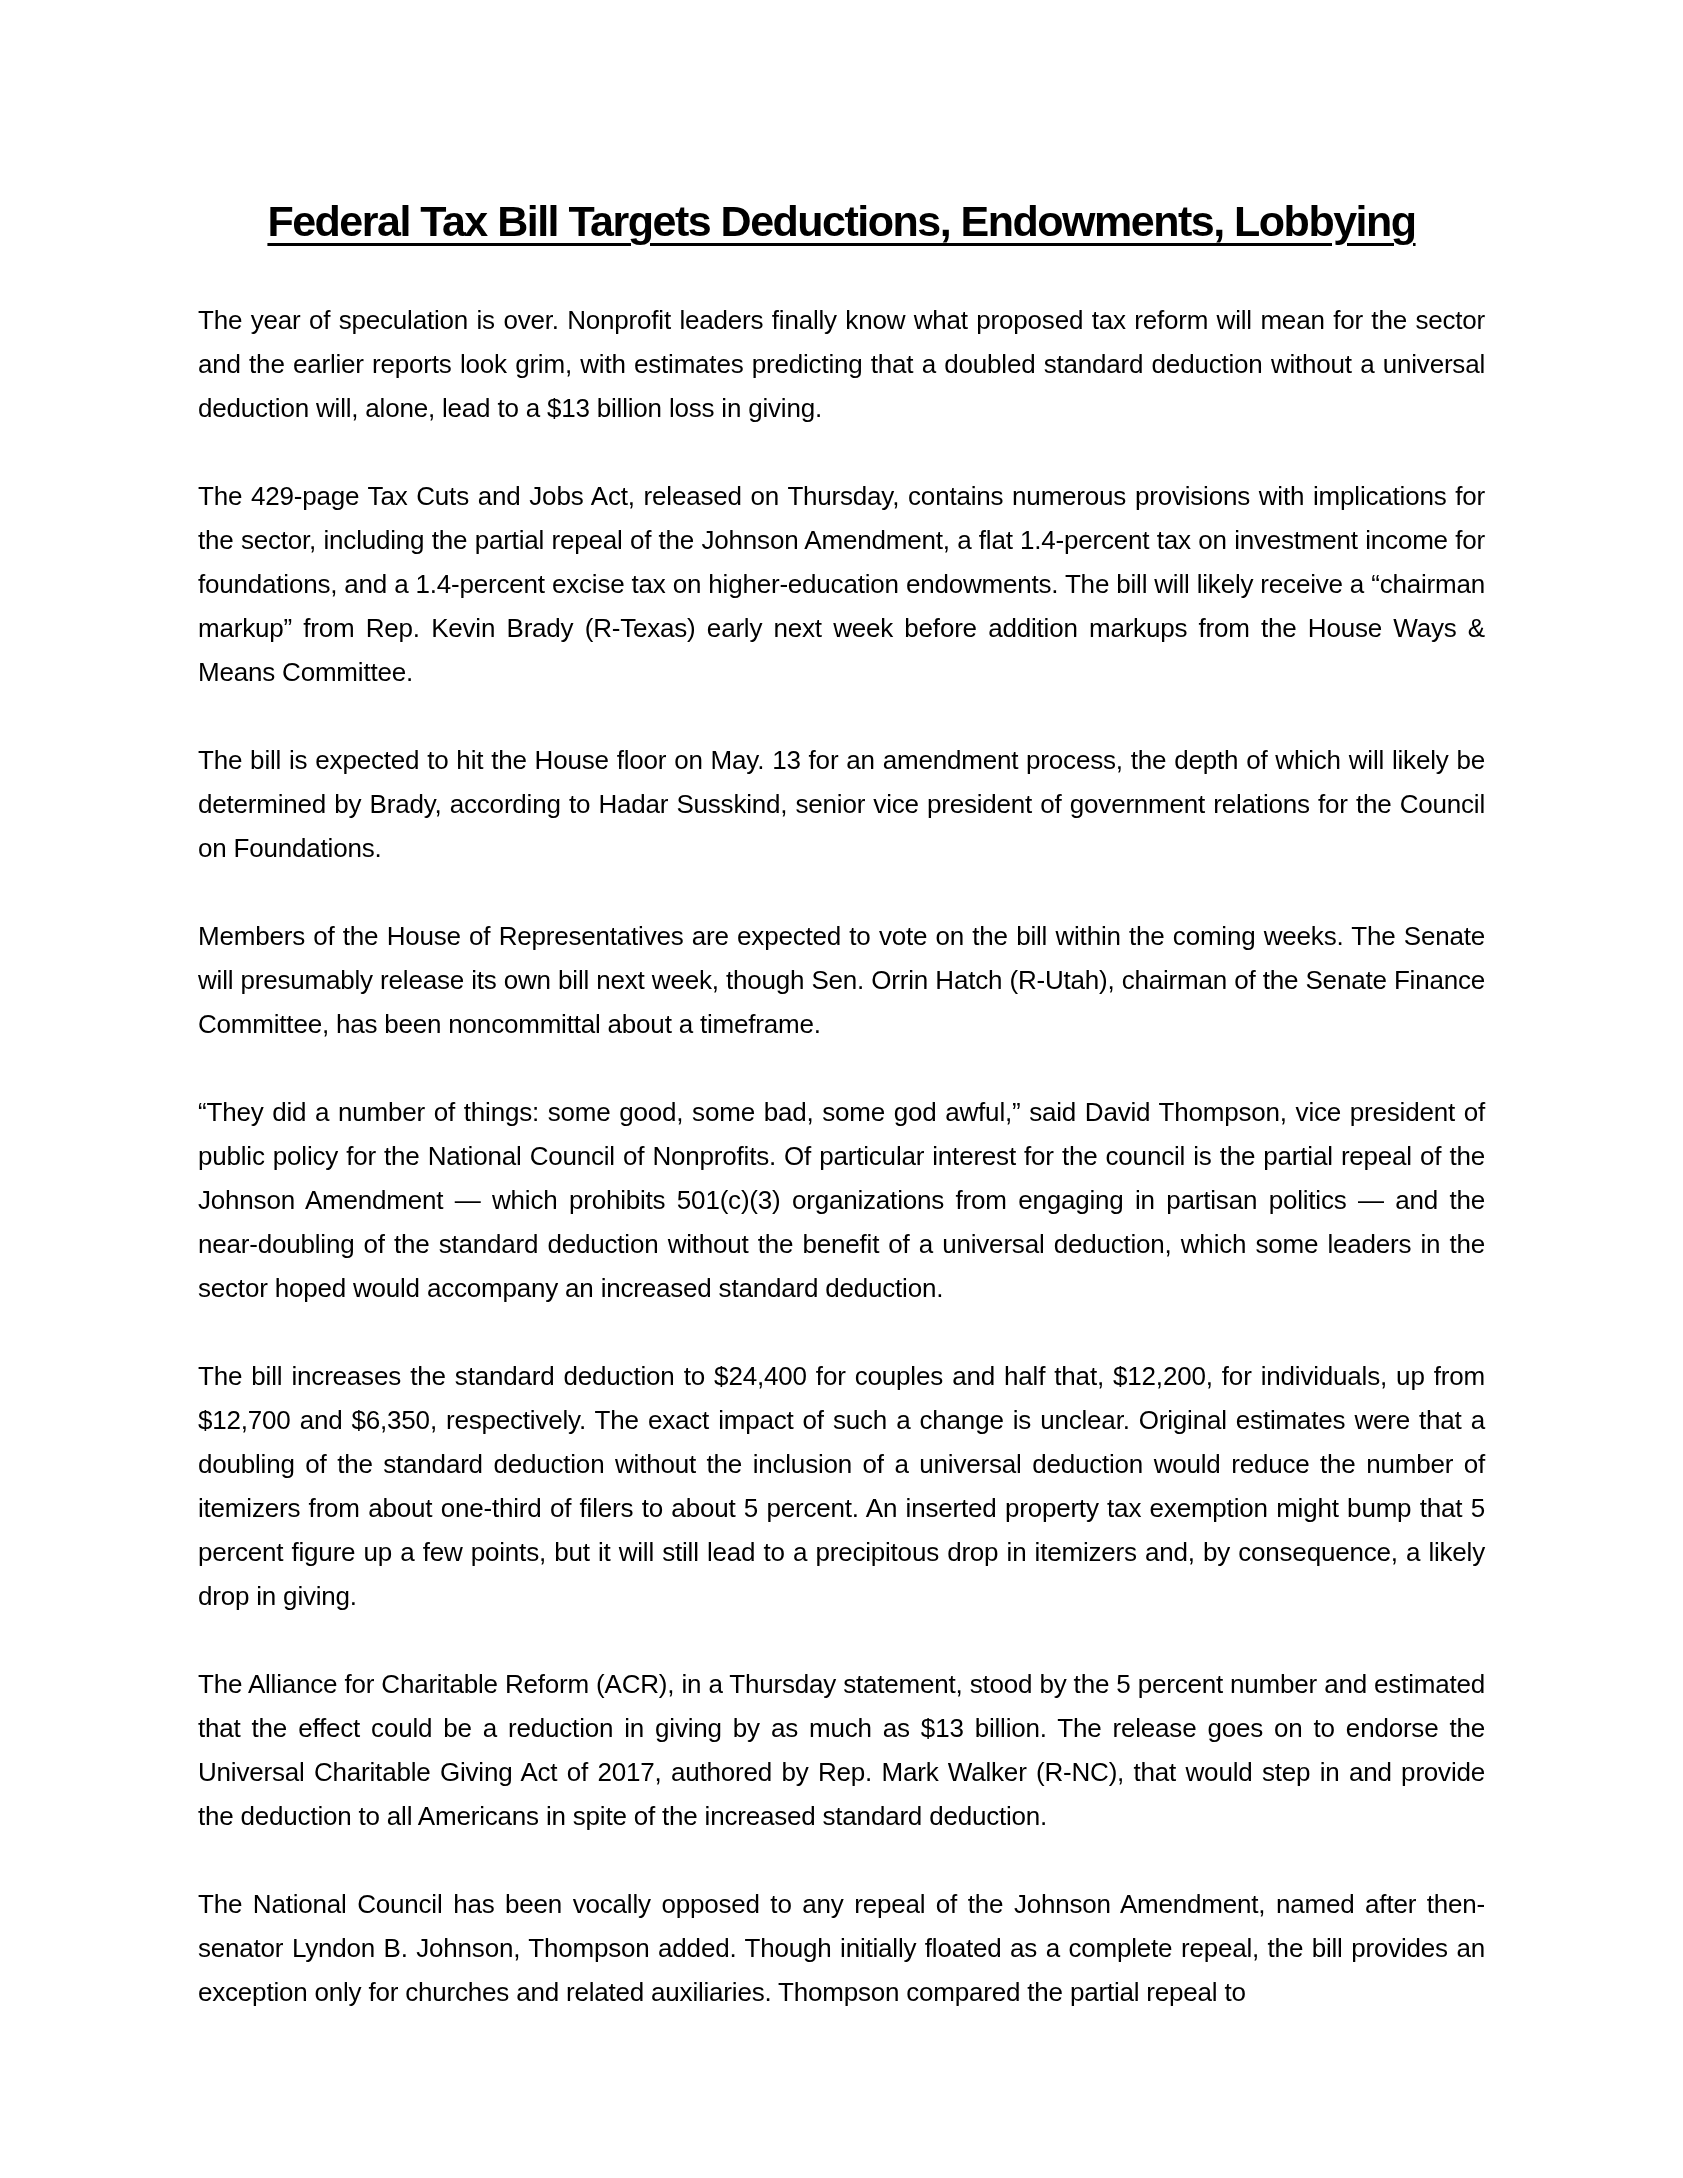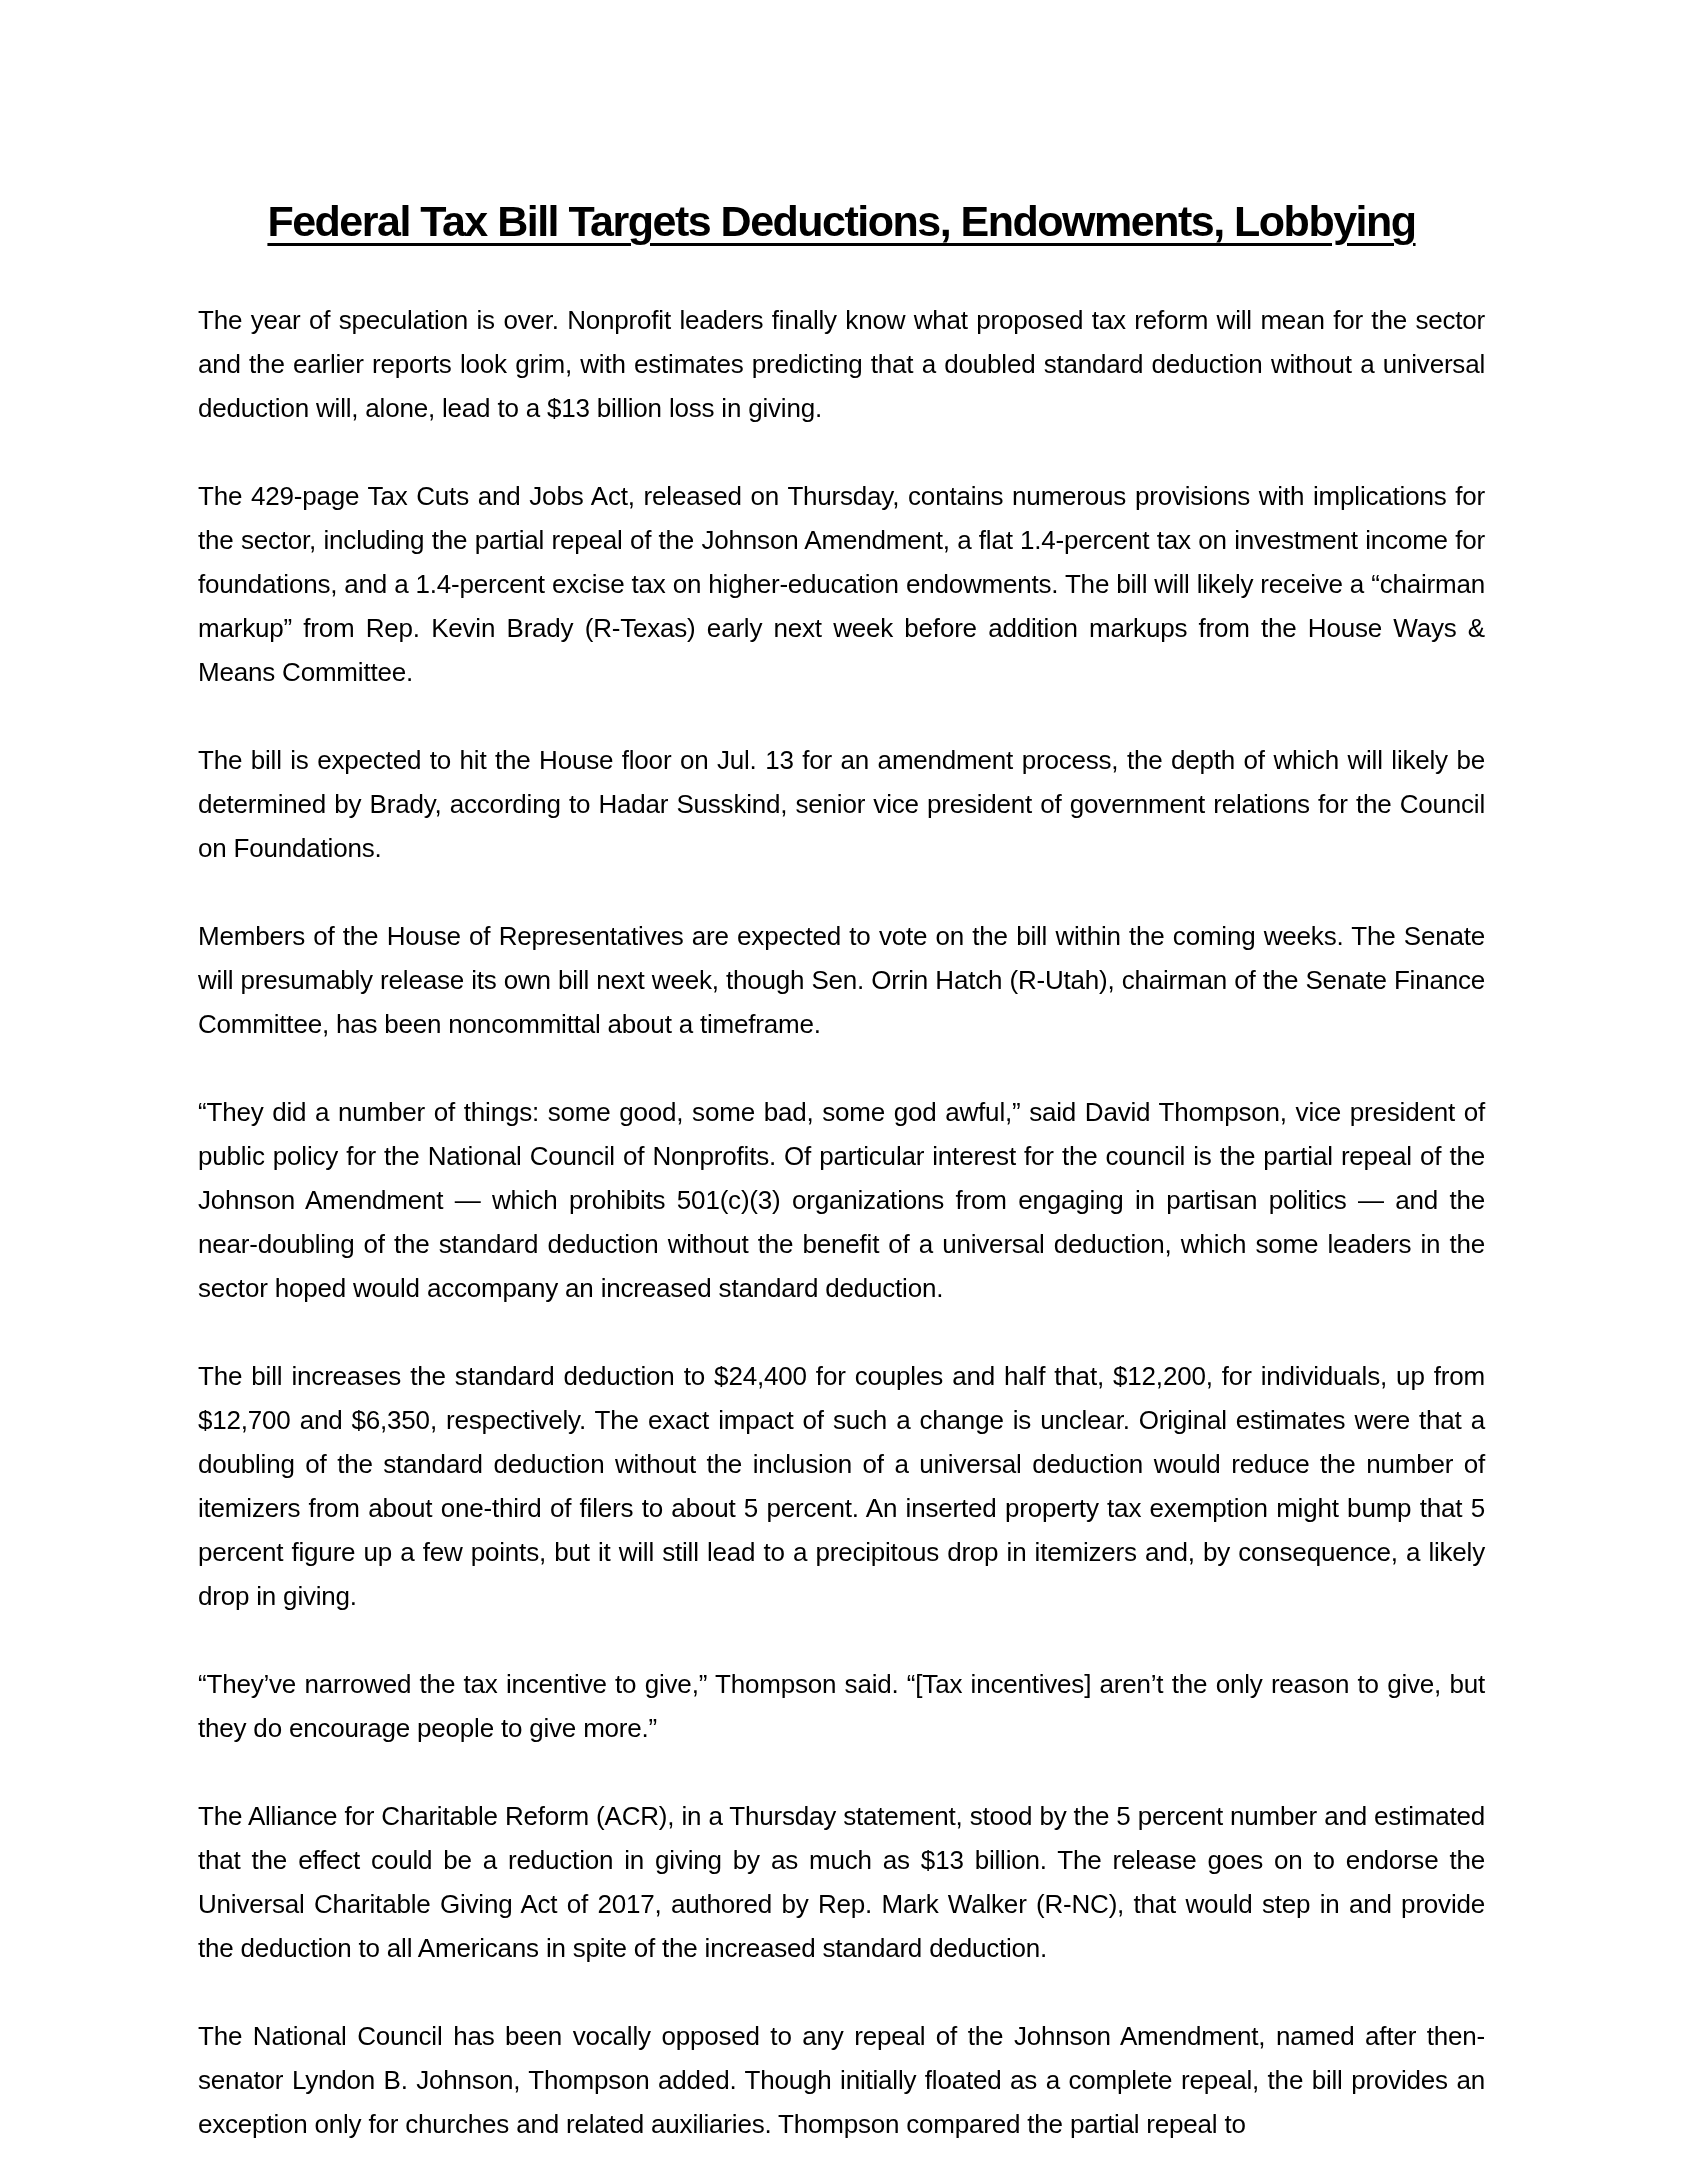--- a/index.html
+++ b/index.html
@@ -49,22 +49,21 @@
 </style>
 </head>
 <body>
 
 <div class="page">
   <div class="content">
     <h1 class="doc-title">Federal Tax Bill Targets Deductions, Endowments, Lobbying</h1>
 
     <p class="para">The year of speculation is over. Nonprofit leaders finally know what proposed tax reform will mean for the sector and the earlier reports look grim, with estimates predicting that a doubled standard deduction without a universal deduction will, alone, lead to a $13 billion loss in giving.</p>
     <p class="para">The 429-page Tax Cuts and Jobs Act, released on Thursday, contains numerous provisions with implications for the sector, including the partial repeal of the Johnson Amendment, a flat 1.4-percent tax on investment income for foundations, and a 1.4-percent excise tax on higher-education endowments. The bill will likely receive a “chairman markup” from Rep. Kevin Brady (R-Texas) early next week before addition markups from the House Ways &amp; Means Committee.</p>
-    <p class="para">The bill is expected to hit the House floor on Jul. 13 for an amendment process, the depth of which will likely be determined by Brady, according to Hadar Susskind, senior vice president of government relations for the Council on Foundations.</p>
+    <p class="para">The bill is expected to hit the House floor on May. 13 for an amendment process, the depth of which will likely be determined by Brady, according to Hadar Susskind, senior vice president of government relations for the Council on Foundations.</p>
     <p class="para">Members of the House of Representatives are expected to vote on the bill within the coming weeks. The Senate will presumably release its own bill next week, though Sen. Orrin Hatch (R-Utah), chairman of the Senate Finance Committee, has been noncommittal about a timeframe.</p>
     <p class="para">“They did a number of things: some good, some bad, some god awful,” said David Thompson, vice president of public policy for the National Council of Nonprofits. Of particular interest for the council is the partial repeal of the Johnson Amendment — which prohibits 501(c)(3) organizations from engaging in partisan politics — and the near-doubling of the standard deduction without the benefit of a universal deduction, which some leaders in the sector hoped would accompany an increased standard deduction.</p>
     <p class="para">The bill increases the standard deduction to $24,400 for couples and half that, $12,200, for individuals, up from $12,700 and $6,350, respectively. The exact impact of such a change is unclear. Original estimates were that a doubling of the standard deduction without the inclusion of a universal deduction would reduce the number of itemizers from about one-third of filers to about 5 percent. An inserted property tax exemption might bump that 5 percent figure up a few points, but it will still lead to a precipitous drop in itemizers and, by consequence, a likely drop in giving.</p>
-    <p class="para">“They’ve narrowed the tax incentive to give,” Thompson said. “[Tax incentives] aren’t the only reason to give, but they do encourage people to give more.”</p>
     <p class="para">The Alliance for Charitable Reform (ACR), in a Thursday statement, stood by the 5 percent number and estimated that the effect could be a reduction in giving by as much as $13 billion. The release goes on to endorse the Universal Charitable Giving Act of 2017, authored by Rep. Mark Walker (R-NC), that would step in and provide the deduction to all Americans in spite of the increased standard deduction.</p>
     <p class="para">The National Council has been vocally opposed to any repeal of the Johnson Amendment, named after then-senator Lyndon B. Johnson, Thompson added. Though initially floated as a complete repeal, the bill provides an exception only for churches and related auxiliaries. Thompson compared the partial repeal to</p>
   </div>
 </div>
 
 
 </body></html>

